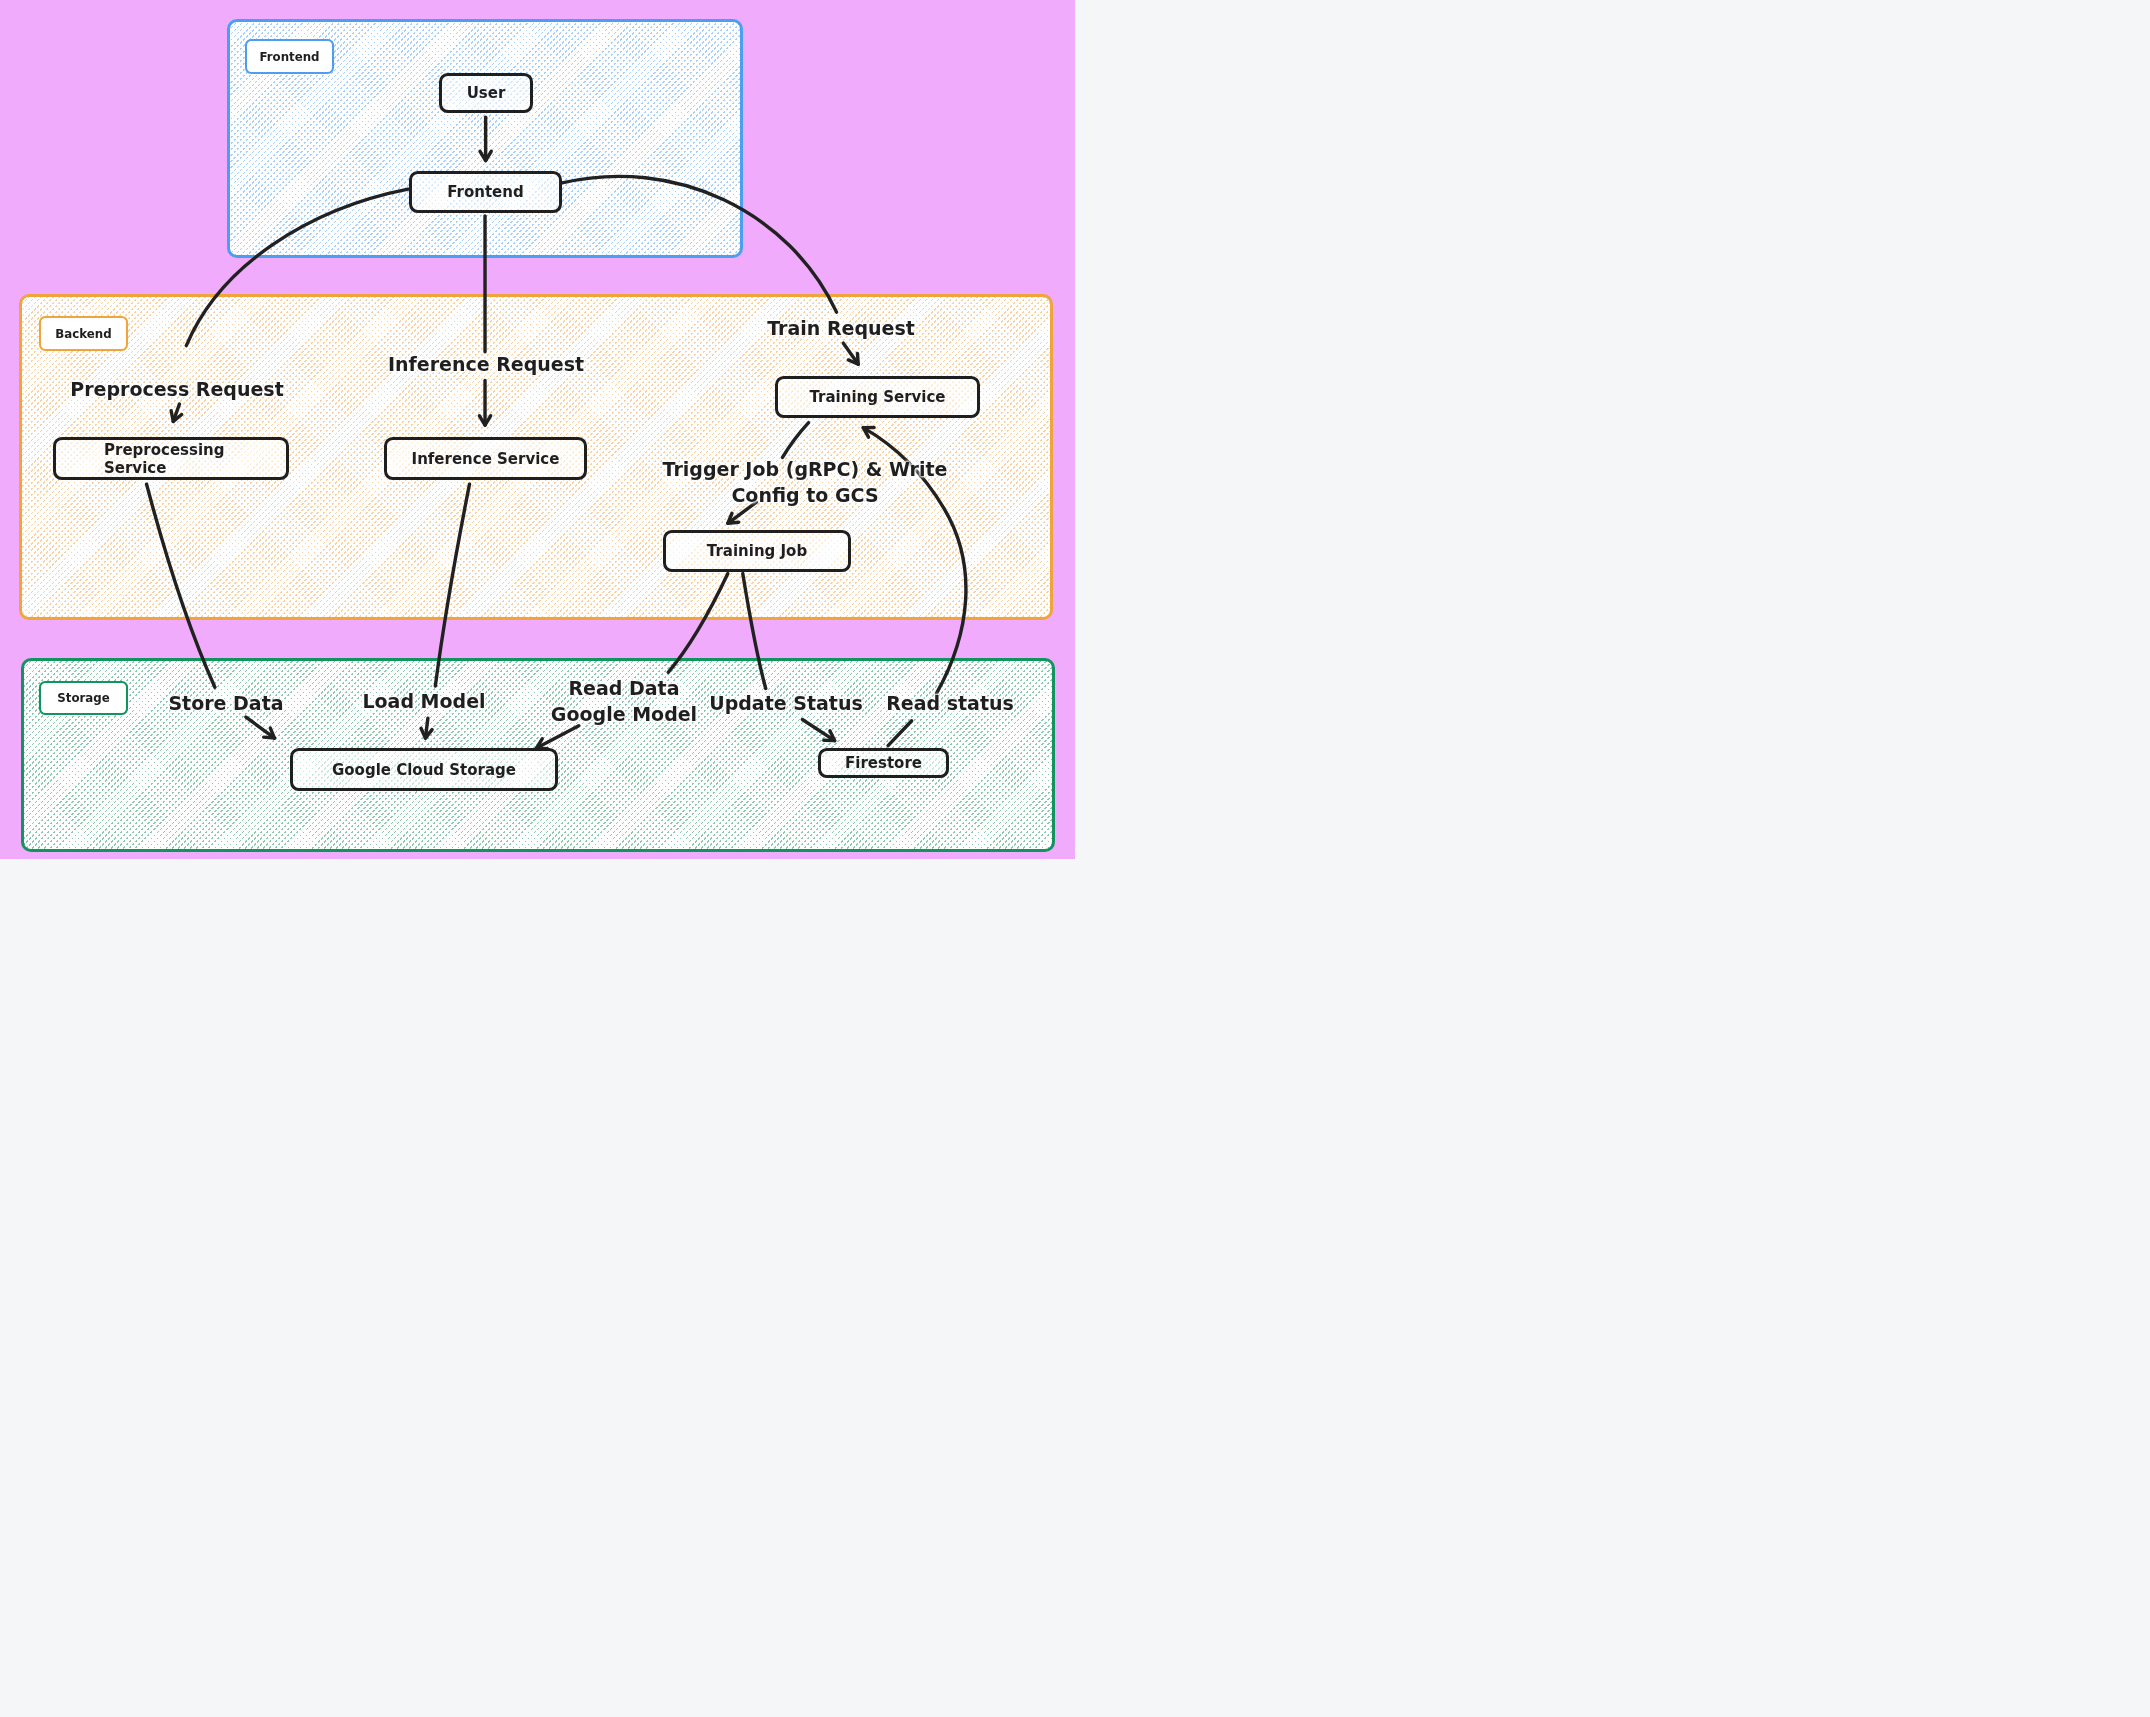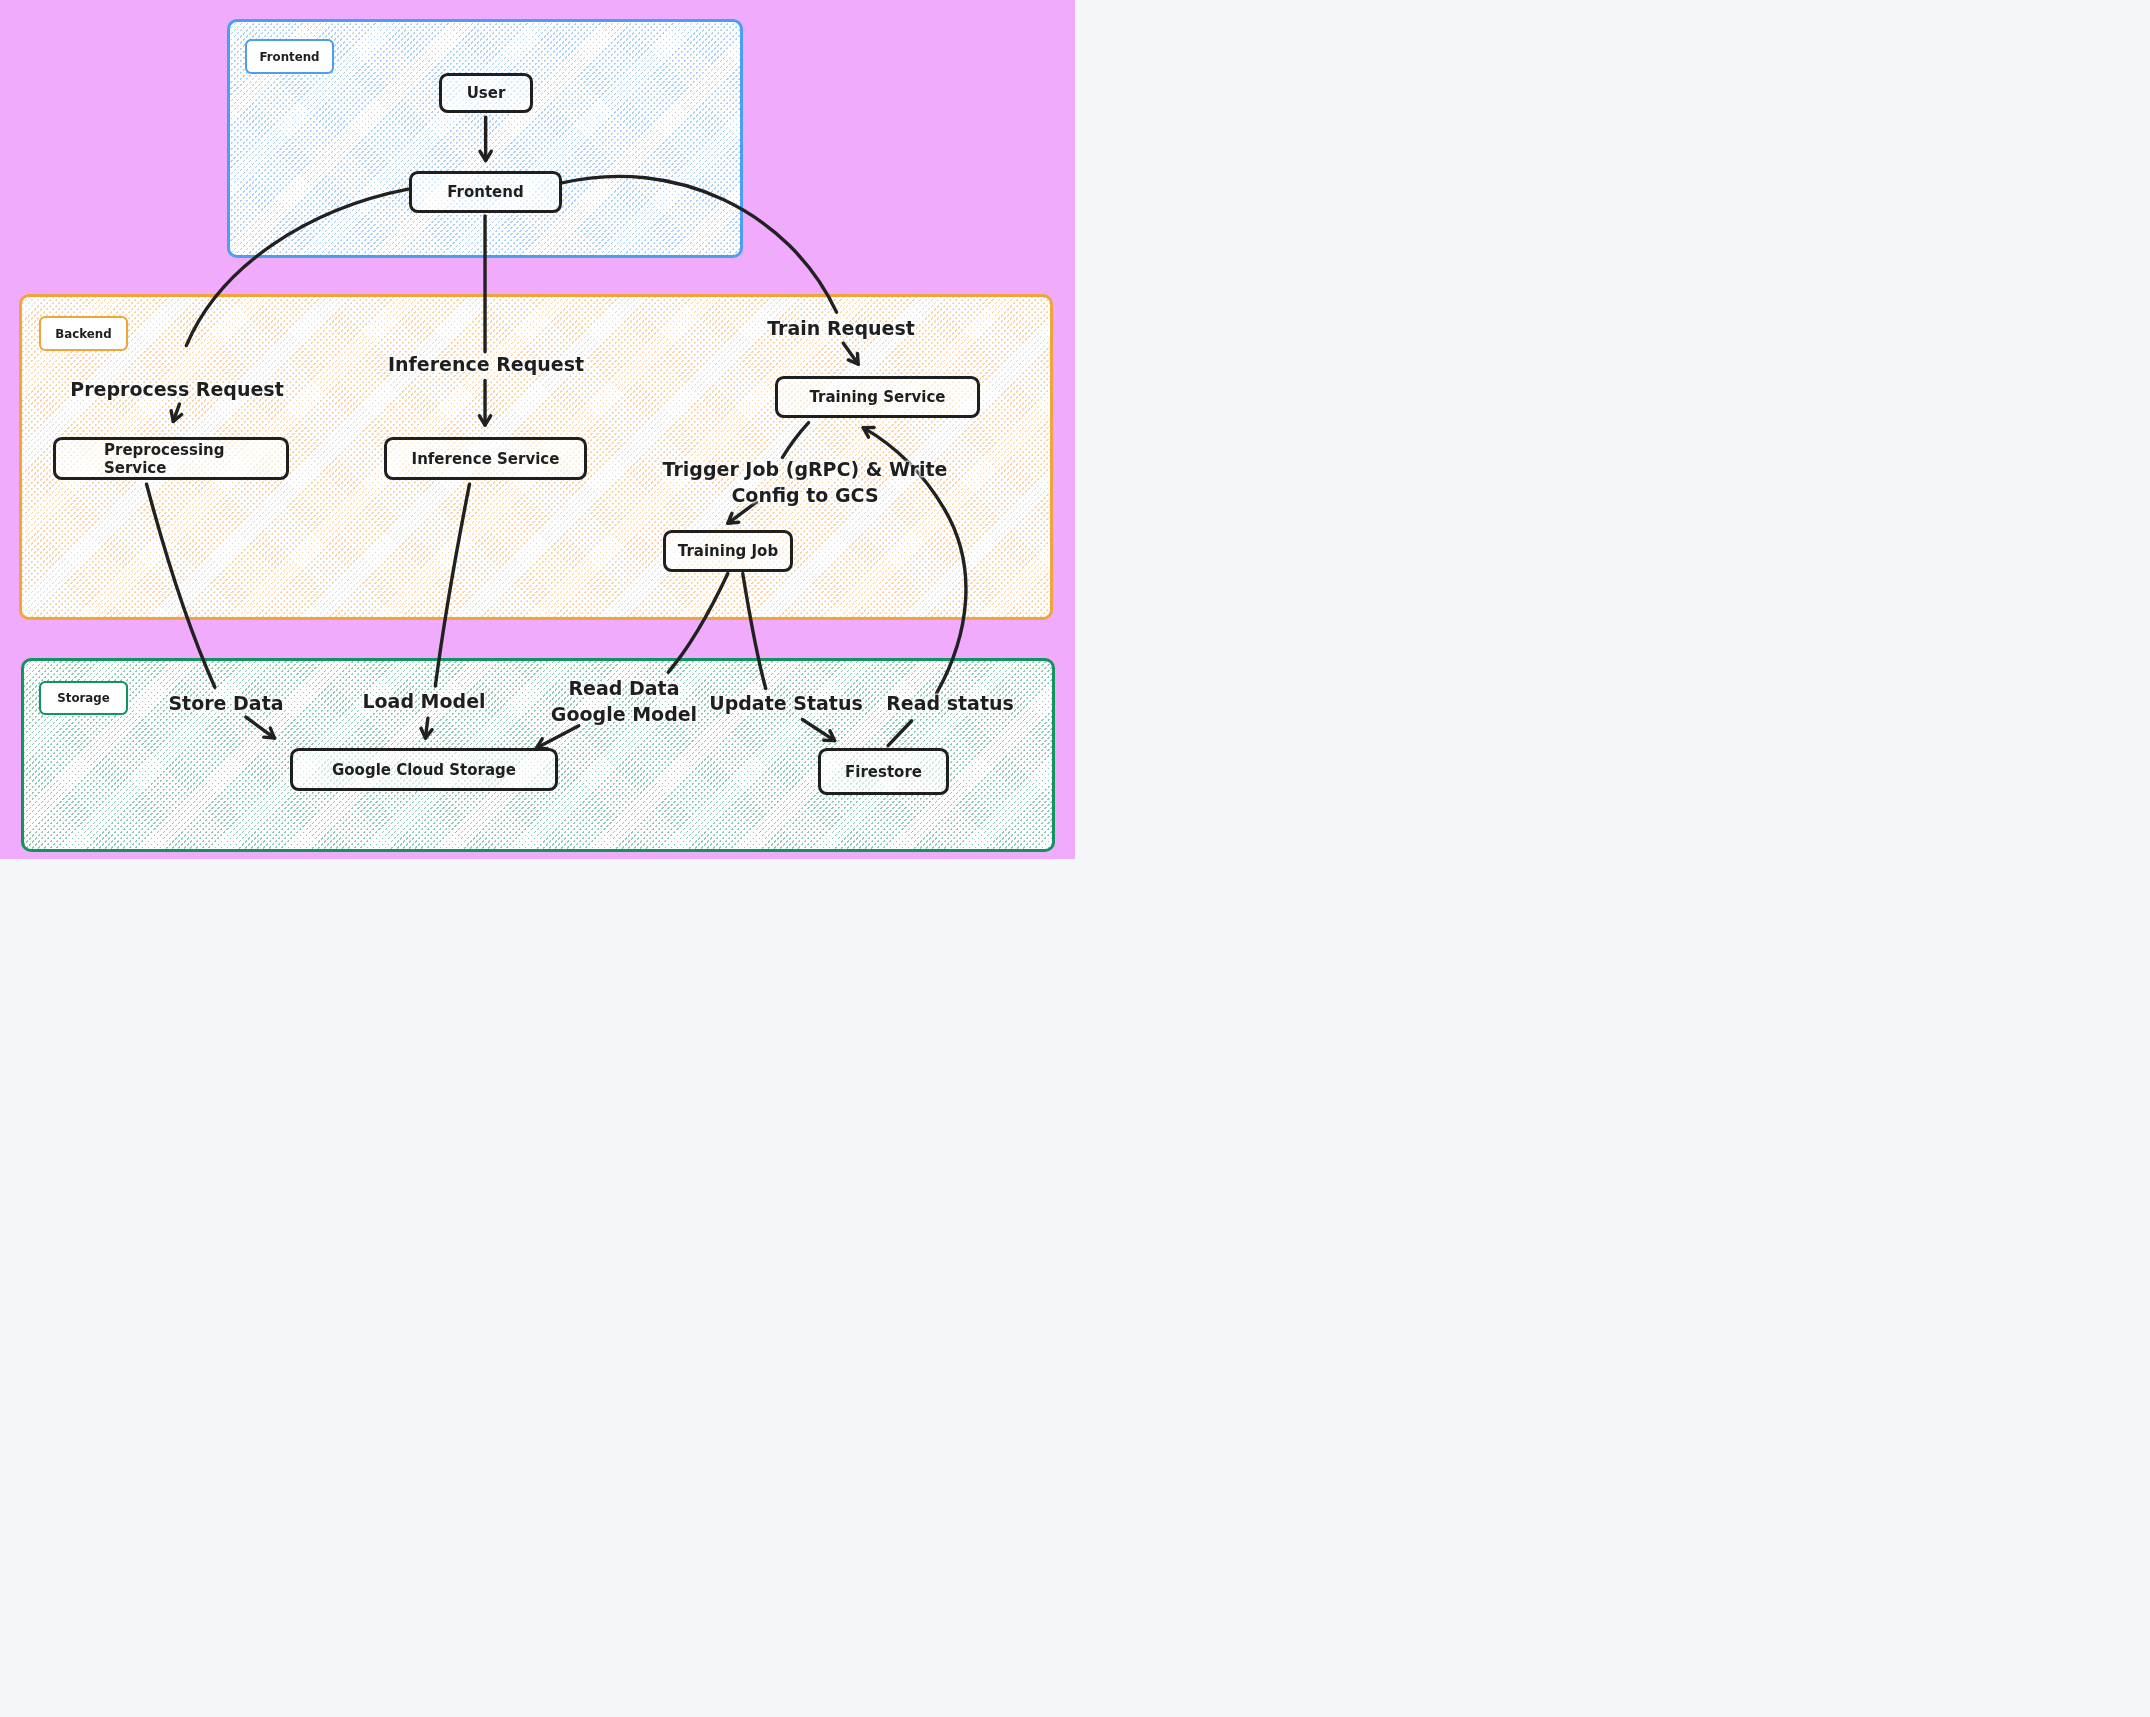--- a/index.html
+++ b/index.html
@@ -36,23 +36,23 @@
 
   
   .node{position:absolute;display:flex;align-items:center;justify-content:center;
     border:3.1px solid #1f1f1f;border-radius:8.7px;background:rgba(255,255,255,.55);
     font-weight:bold;font-size:15px;box-sizing:border-box;}
   .n-user{left:439px;top:73px;width:94px;height:40px;}
   .n-frontend{left:409px;top:171px;width:153px;height:42px;}
   .n-preprocessing{left:53px;top:437px;width:236px;height:43px;padding-left:48px;}
   .n-inference{left:384px;top:437px;width:203px;height:43px;}
   .n-training-service{left:775px;top:376px;width:205px;height:42px;align-items:center;}
-  .n-training-job{left:663px;top:530px;width:130px;height:42px;}
+  .n-training-job{left:663px;top:530px;width:188px;height:42px;}
   .n-gcs{left:290px;top:748px;width:268px;height:43px;}
-  .n-firestore{left:818px;top:748px;width:131px;height:47px;}
+  .n-firestore{left:818px;top:748px;width:131px;height:30px;}
 
   
   .edge-label{position:absolute;transform:translate(-50%,-50%);font-weight:bold;font-size:19px;
     white-space:nowrap;text-align:center;line-height:1.35;
     text-shadow:0 0 3.1px #fff,0 0 3.1px #fff,0 0 3.1px #fff,0 0 3.1px #fff;}
   .el-preprocess{left:177px;top:390px;}
   .el-inference{left:486px;top:365px;}
   .el-train{left:841px;top:329px;}
   .el-trigger{left:805px;top:483px;}
   .el-store{left:226px;top:704px;}

